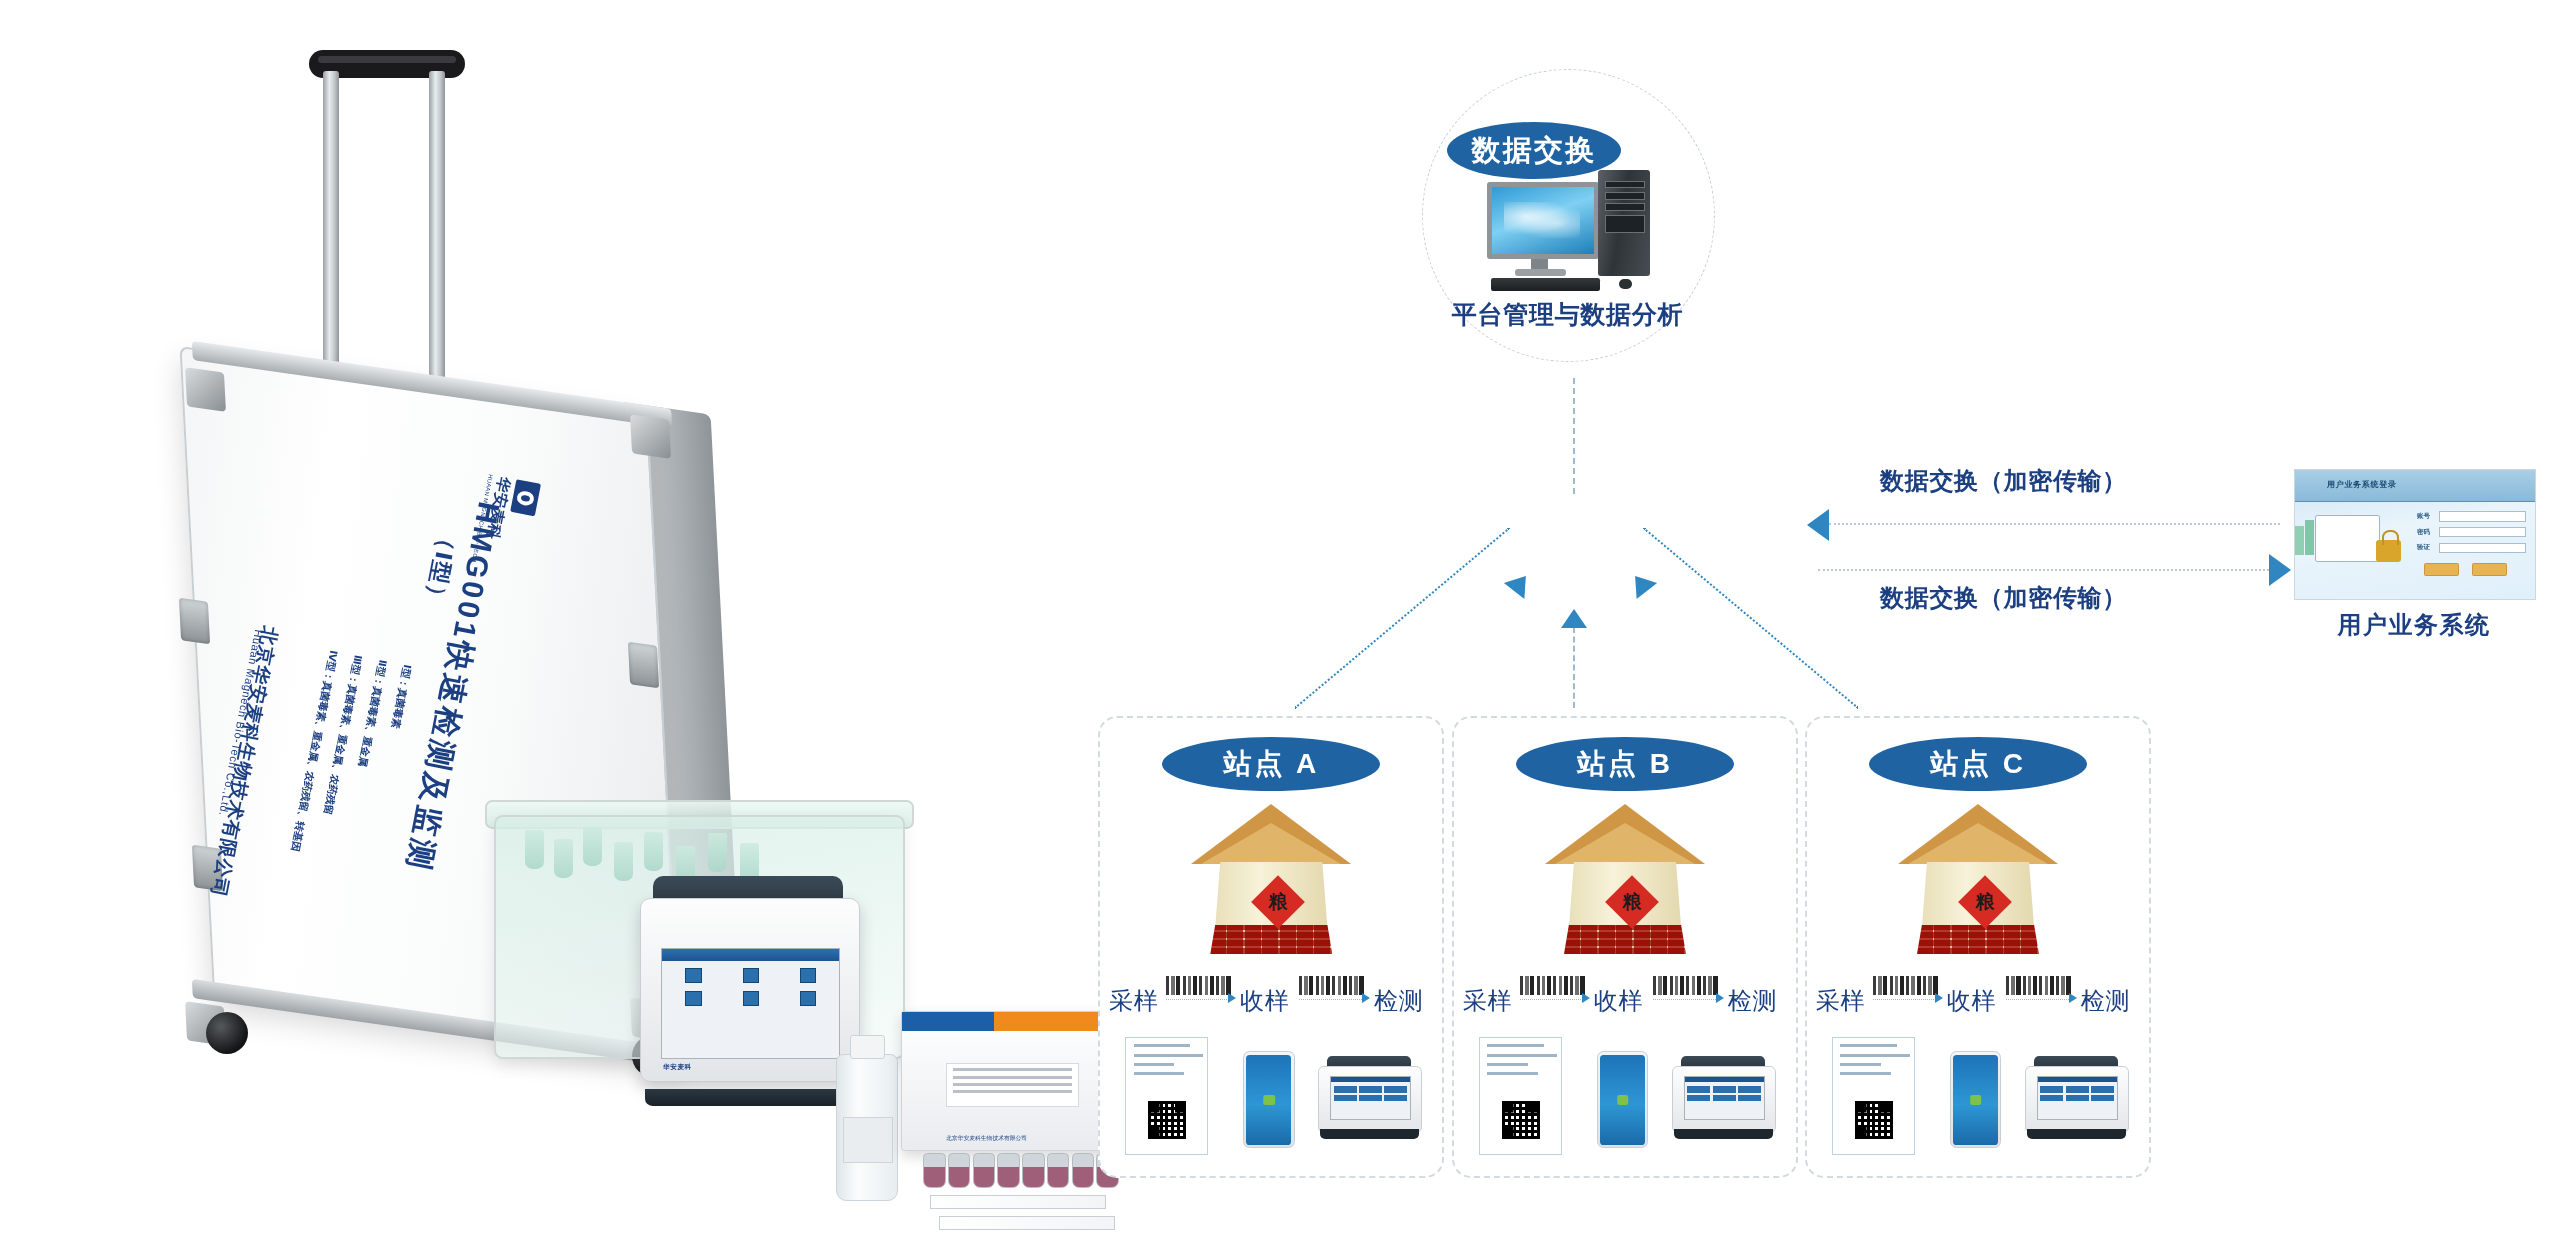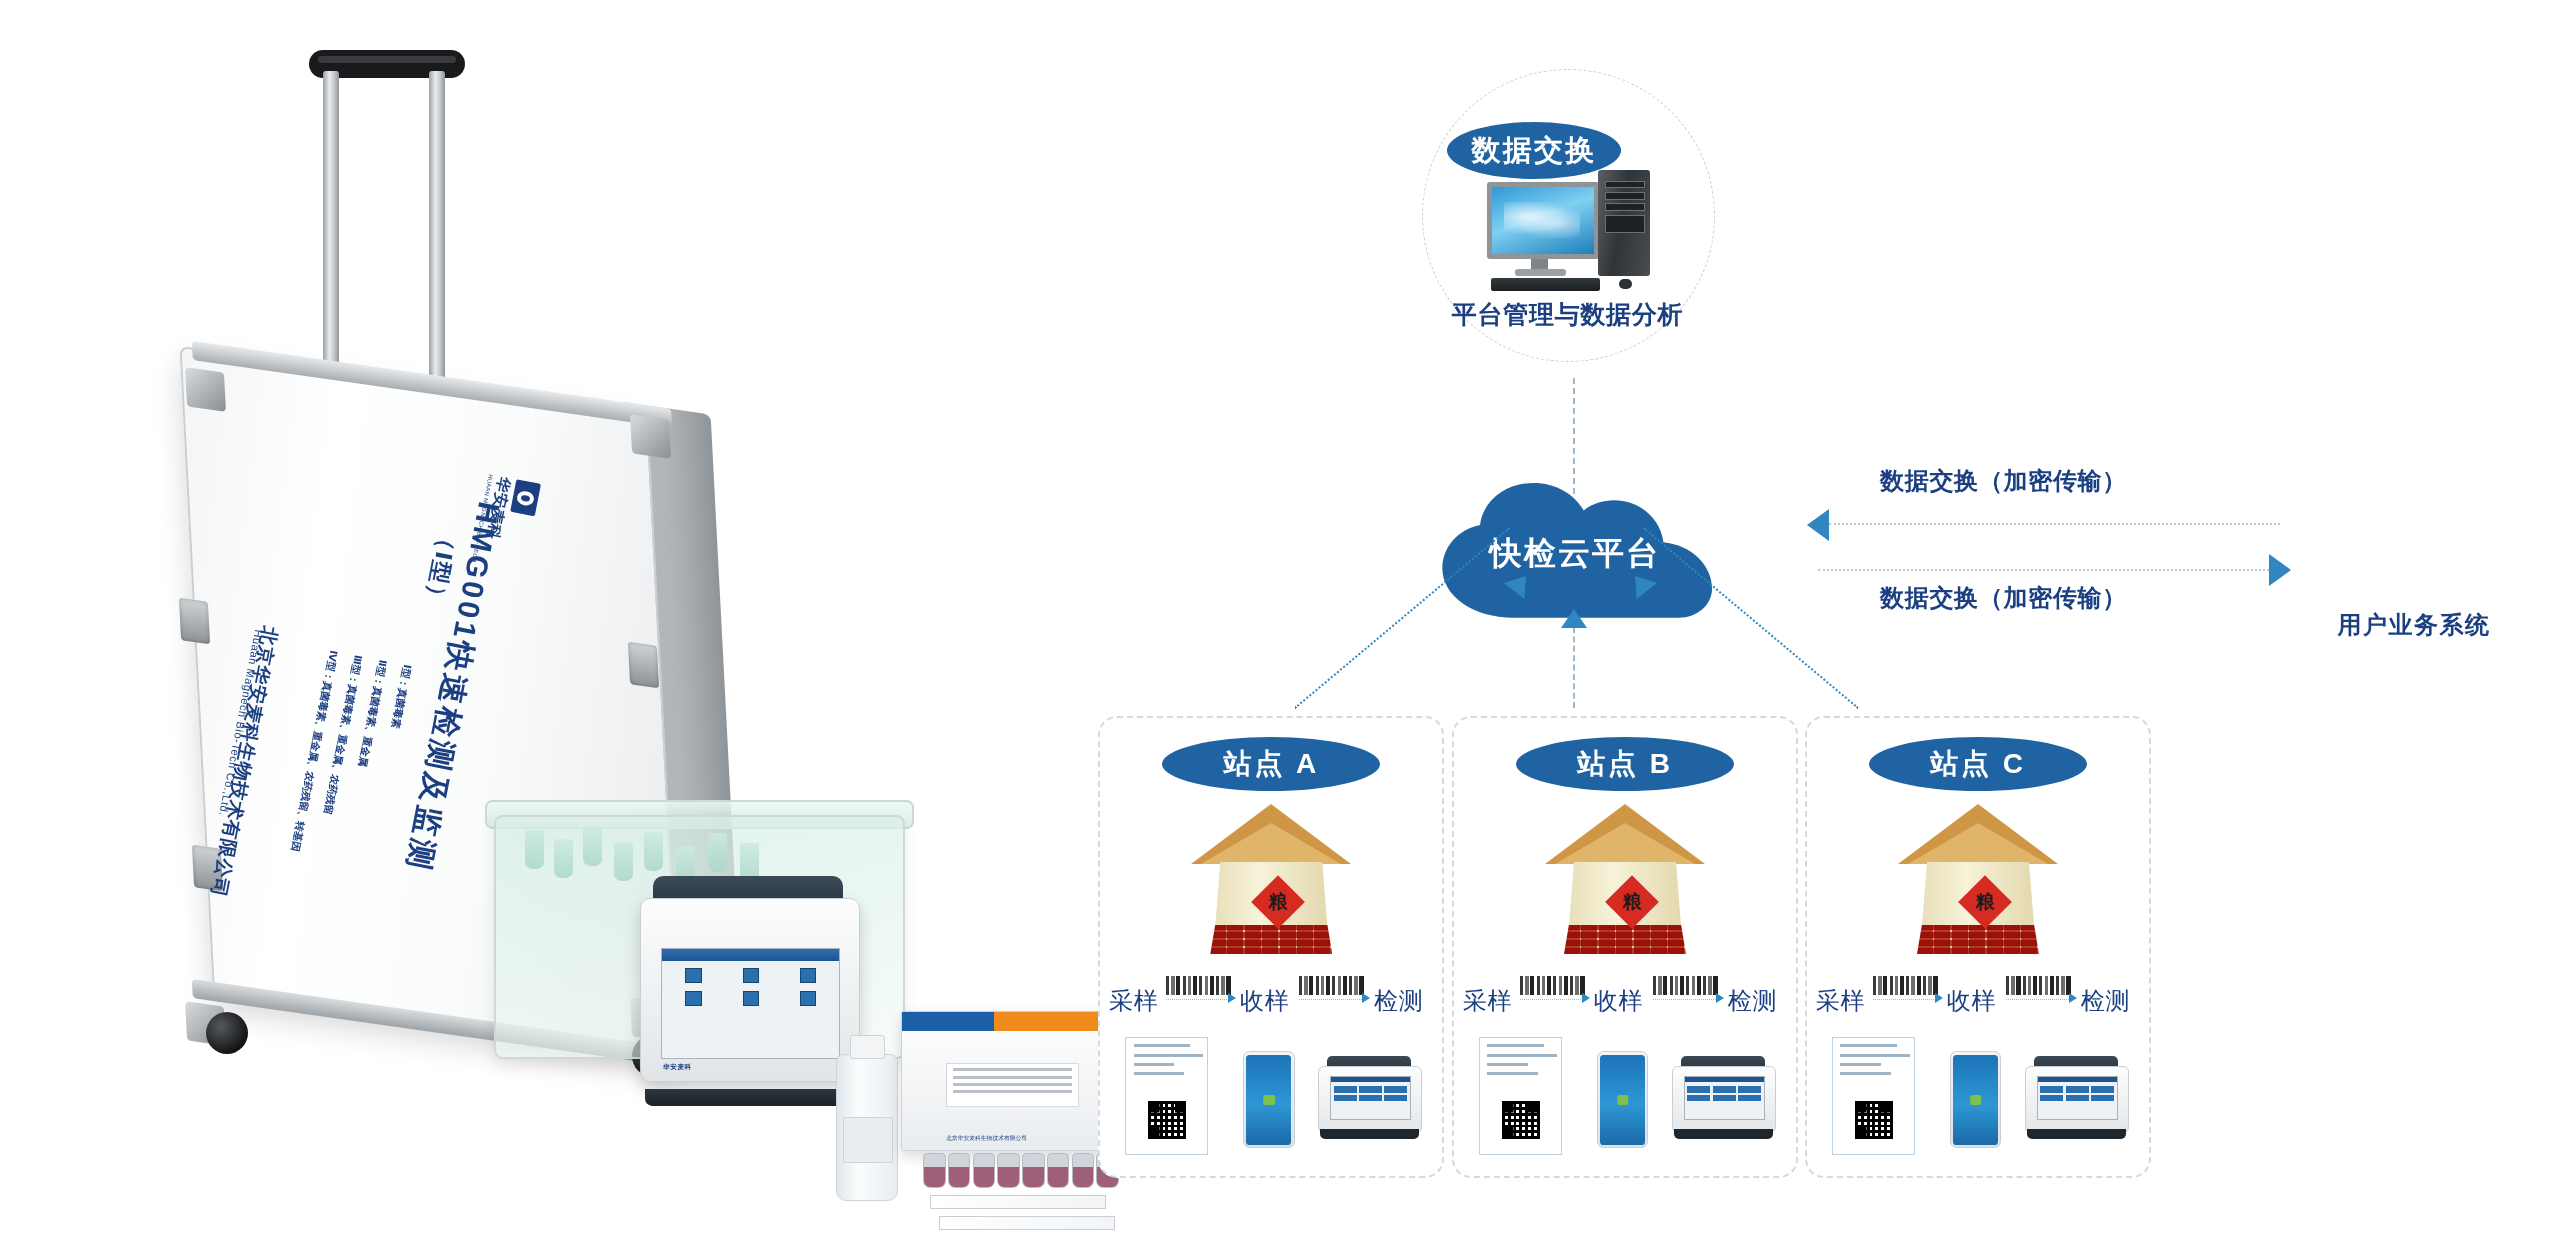--- a/index.html
+++ b/index.html
@@ -369,37 +369,54 @@
         <i style="top:33px;"></i>
       <i style="top:45px;height:16px;"></i>
     </div>
     <div class="kbd"></div>
     <div class="mouse"></div>
   </div>
   <div id="monitor-caption">平台管理与数据分析</div>
 
   <div class="dash-v" style="left:482px;top:378px;height:116px;"></div>
 
-  <div id="cloud-wrap">
-    <svg class="cloud-svg" width="342" height="145" viewBox="0 0 470 200">
-      <path fill="#1f63a2" d="M150,190 C95,190 52,160 52,122 C52,92 74,68 104,62 C108,28 140,4 178,4
-        C208,4 234,19 247,42 C258,33 273,28 289,28 C324,28 353,53 357,86
-        C396,90 424,118 424,150 C424,172 404,190 378,190 Z"></path>
-    </svg>
-    <div id="cloud-label">快检云平台</div>
-  </div>
 
   <div class="tri tri-left" style="left:716px;top:509px;"></div>
   <div class="dotted-h" style="left:738px;top:523px;width:451px;"></div>
   <div class="exch-label" style="left:789px;top:465px;">数据交换（加密传输）</div>
 
   <div class="dotted-h" style="left:727px;top:569px;width:451px;"></div>
   <div class="tri tri-right" style="left:1178px;top:554px;"></div>
   <div class="exch-label" style="left:789px;top:582px;">数据交换（加密传输）</div>
 
+  <div id="ubs-thumb">
+    <div class="ubs-top">
+      <div class="ubs-title">用户业务系统登录</div>
+    </div>
+    <div class="ubs-pc"></div>
+    <div class="ubs-lock"></div>
+    <div class="ubs-form">
+      <div class="ubs-row">
+        <b>账号</b>
+          <span></span>
+      </div>
+      <div class="ubs-row">
+        <b>密码</b>
+          <span></span>
+      </div>
+      <div class="ubs-row">
+        <b>验证</b>
+          <span></span>
+      </div>
+    </div>
+    <div class="ubs-btns">
+      <div class="ubs-btn"></div>
+      <div class="ubs-btn"></div>
+    </div>
+  </div>
   <div id="ubs-caption">用户业务系统</div>
 
   <div class="dash-line" style="left:204px;top:707px;width:280px;transform:rotate(-40deg);"></div>
   <div class="tri tri-up" style="left:416px;top:574px;transform:rotate(38deg);"></div>
 
   <div class="dash-v" style="left:482px;top:627px;height:81px;"></div>
   <div class="tri tri-up" style="left:470px;top:609px;"></div>
 
   <div class="dash-line" style="left:767px;top:707px;width:280px;transform:rotate(220deg);"></div>
   <div class="tri tri-up" style="left:537px;top:574px;transform:rotate(-38deg);"></div>

